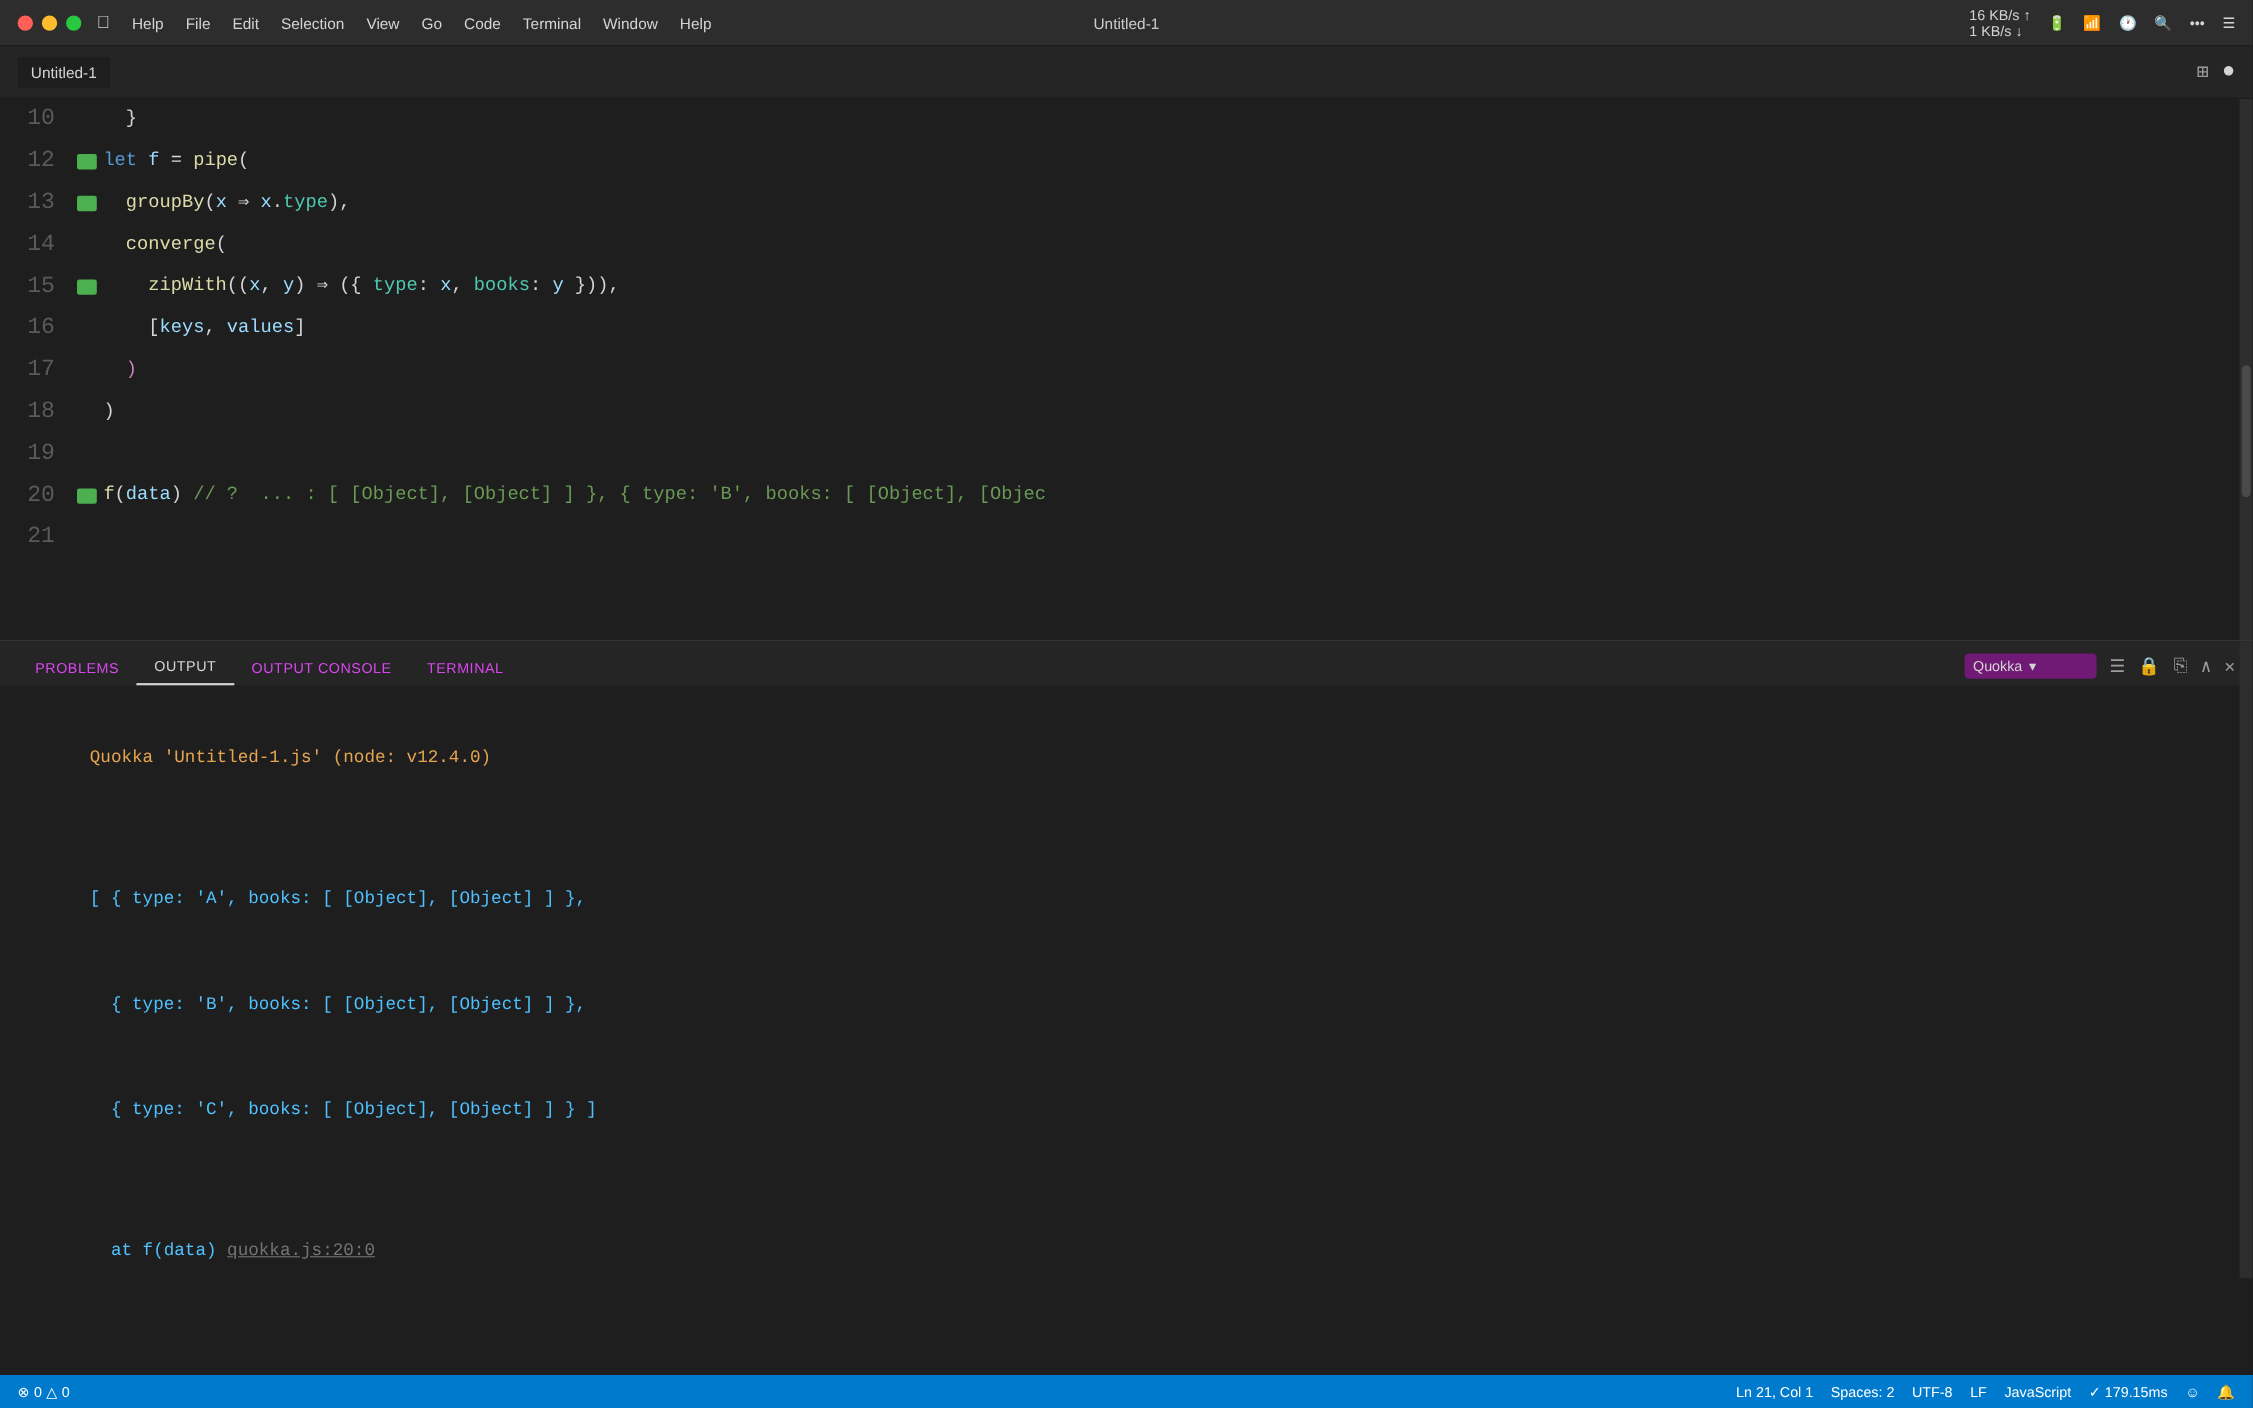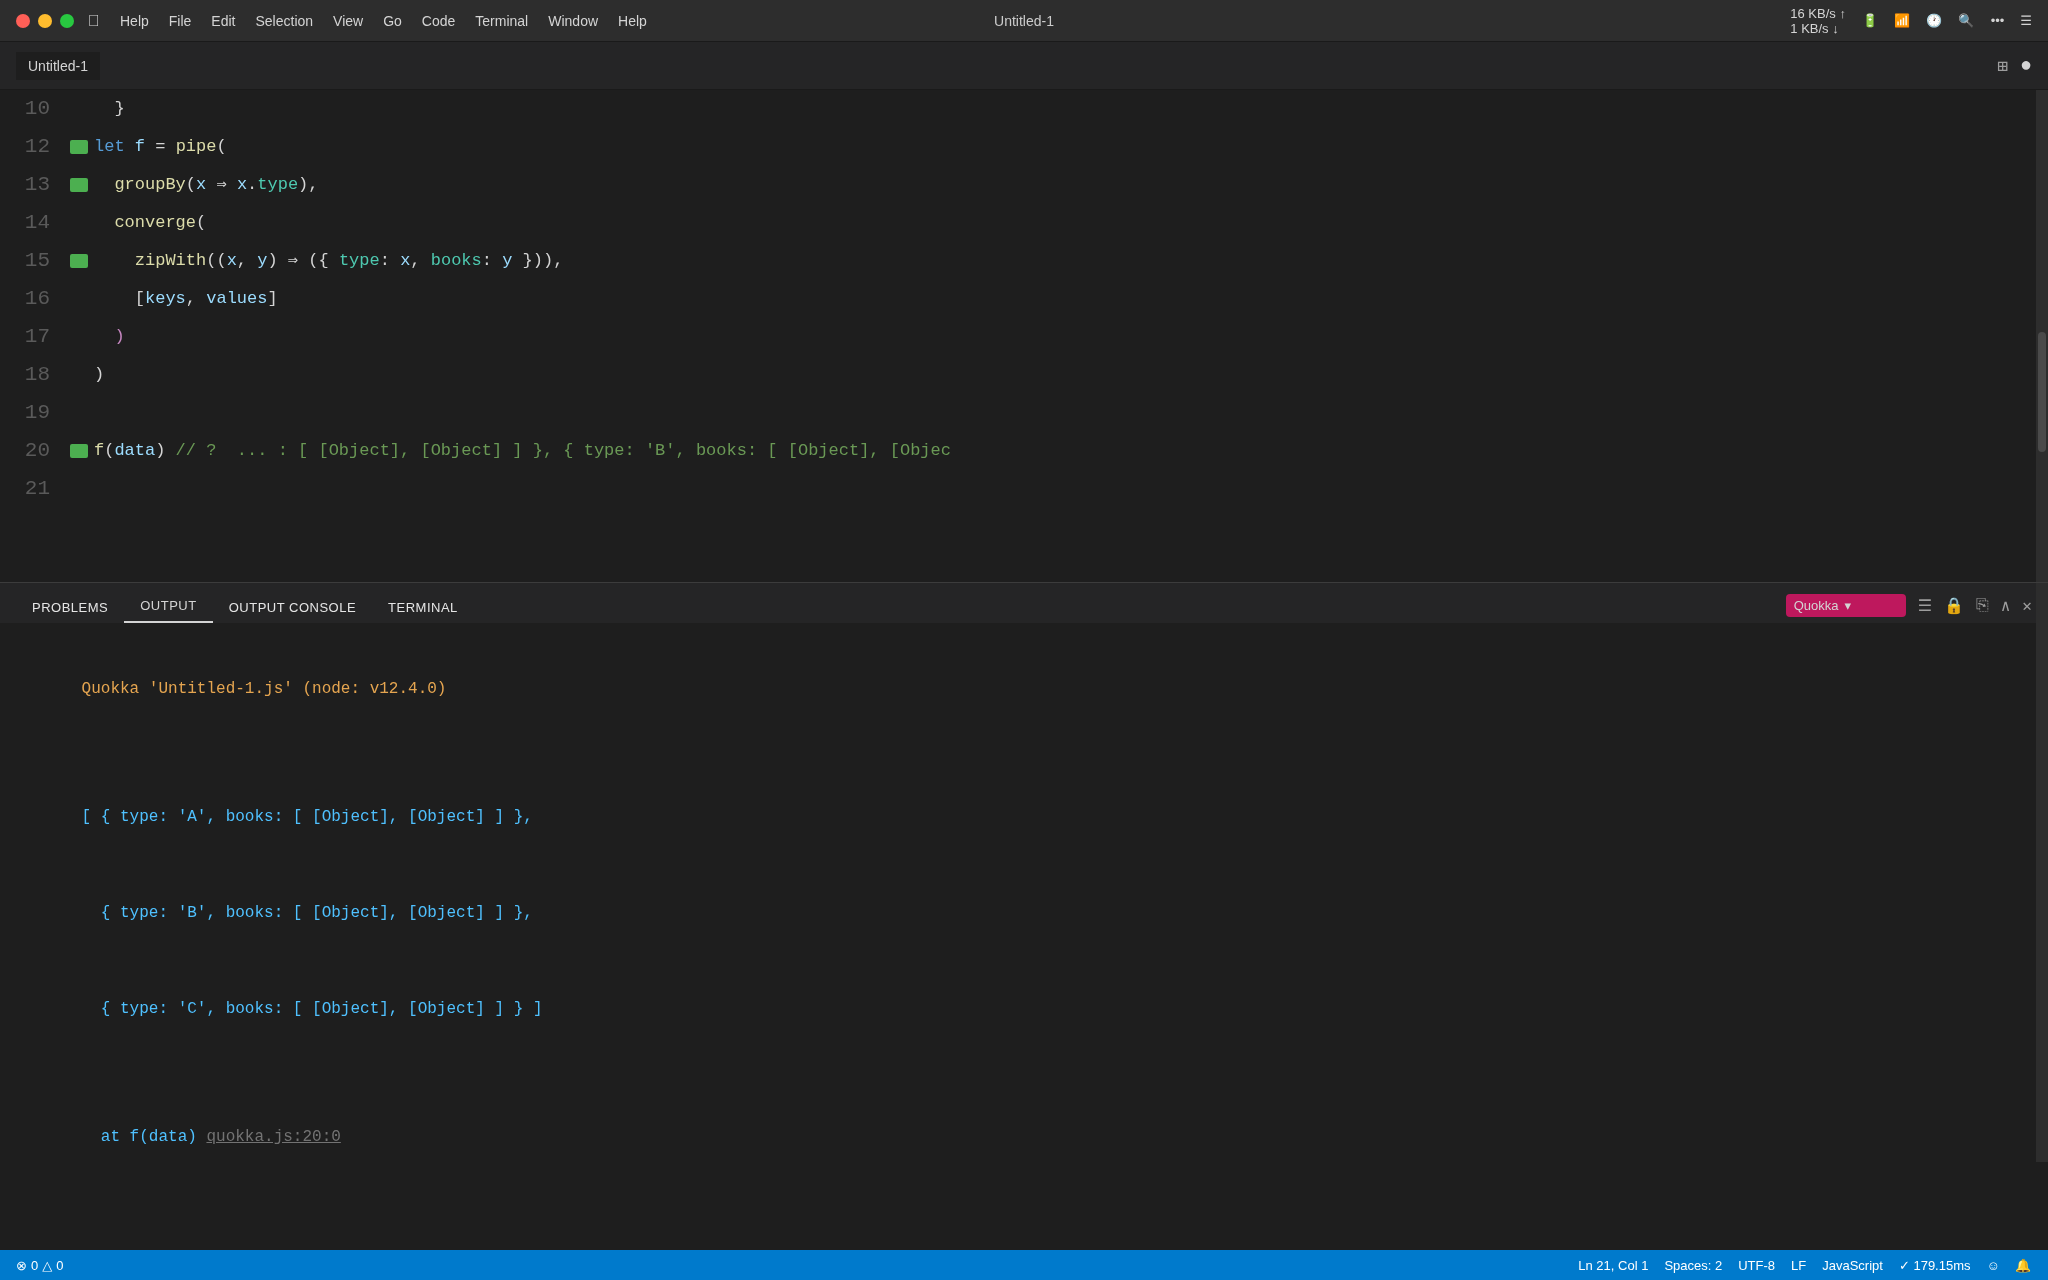--- a/index.html
+++ b/index.html
@@ -187,21 +187,21 @@
     .panel-tabs {
       height: 42px;
       background: #252526;
       display: flex;
       align-items: flex-end;
       padding: 0 16px;
       border-bottom: 2px solid #1e1e1e;
       justify-content: space-between;
     }
     .panel-tab {
-      color: #e5e5e5;
+      color: #d946ef;
       font-size: 13px;
       font-family: -apple-system, BlinkMacSystemFont, sans-serif;
       padding: 8px 16px;
       cursor: pointer;
       letter-spacing: 0.5px;
     }
     .panel-tab.active {
       color: #d4d4d4;
       border-bottom: 2px solid #d4d4d4;
     }
@@ -214,21 +214,21 @@
       align-items: center;
       gap: 12px;
       padding-bottom: 6px;
     }
     .panel-icon {
       color: #9d9d9d;
       font-size: 16px;
       cursor: pointer;
     }
     .dropdown-selector {
-      background: #be185d;
+      background: #701a75;
       color: #d4d4d4;
       font-size: 13px;
       font-family: -apple-system, BlinkMacSystemFont, sans-serif;
       padding: 4px 8px;
       border-radius: 4px;
       display: flex;
       align-items: center;
       gap: 6px;
       cursor: pointer;
       min-width: 120px;

